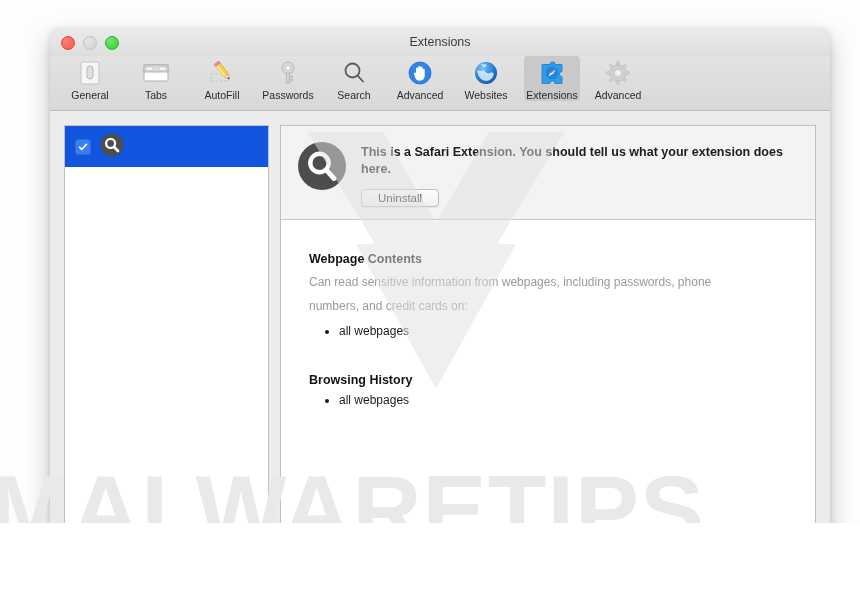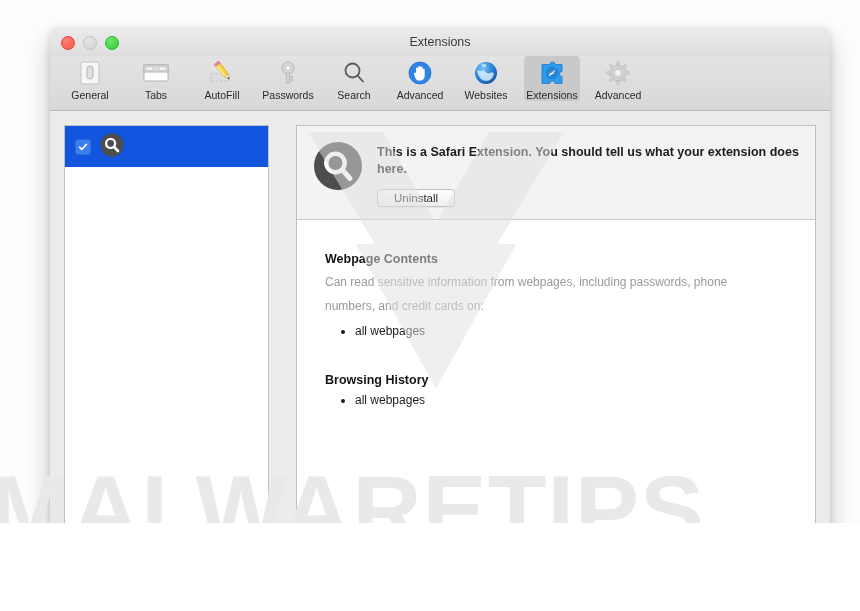--- a/index.html
+++ b/index.html
@@ -104,21 +104,21 @@
   }
 
   
   .win-body {
     position: relative;
     height: 468px;
     background: #ececec;
     padding: 14px 14px 0 14px;
     box-sizing: border-box;
     display: flex;
-    gap: 27px;
+    gap: 11px;
   }
 
   
   .ext-list {
     width: 205px;
     background: #ffffff;
     border: 1px solid #c0c0c0;
     box-sizing: border-box;
     overflow: hidden;
   }

